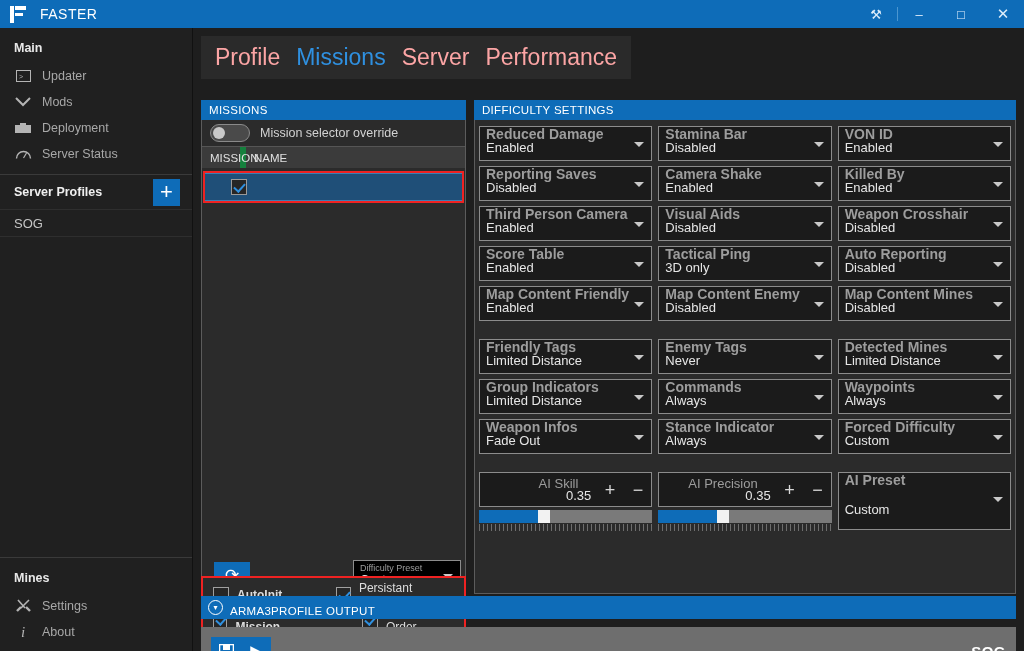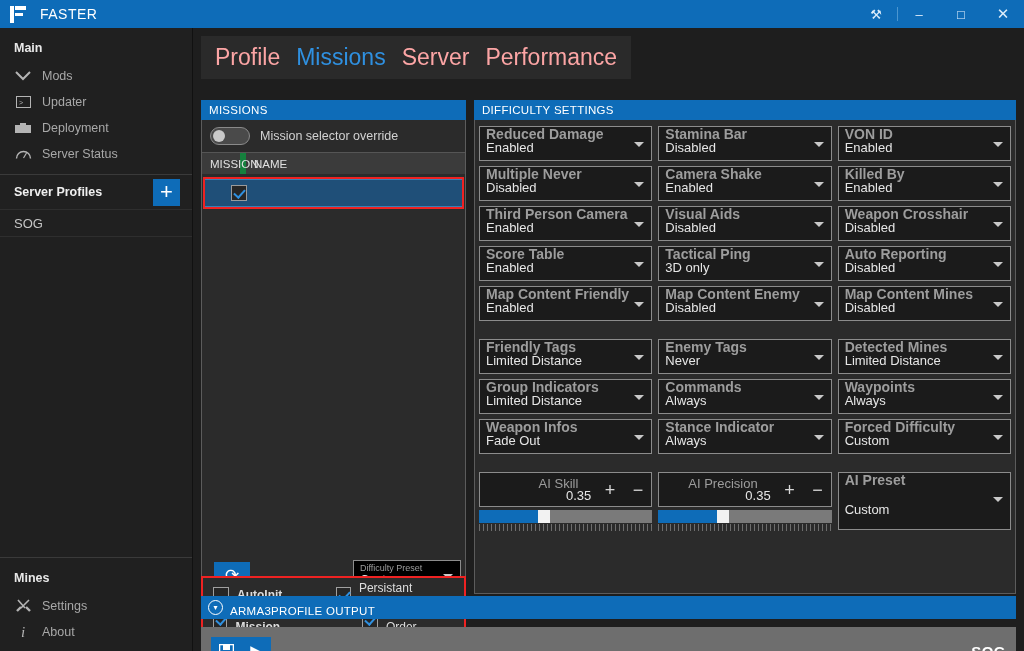--- a/index.html
+++ b/index.html
@@ -91,21 +91,21 @@
     font-size: 11.5px; display:flex; align-items:center;
     padding-left: 8px; letter-spacing:.3px;
   }
 
   
   .missions-panel { position:absolute; left:0; top:0; width: 265px; }
   .missions-body {
     background:#2b2b2b; border:1px solid #5c5c5c; border-top:none;
     height: 474px; position:relative;
   }
-  .override-row { display:flex; align-items:center; height: 32px; padding-left: 8px; }
+  .override-row { display:flex; align-items:center; height: 26px; padding-left: 8px; }
   .toggle {
     width: 40px; height: 18px; border-radius: 9px;
     background:#4a4a4a; border:1px solid #8a8a8a; position:relative;
   }
   .toggle .knob {
     position:absolute; left: 2px; top: 2px;
     width: 12px; height: 12px; border-radius: 50%; background:#c9c9c9;
   }
   .override-lbl { color:#d2d2d2; font-size:12.5px; margin-left: 10px; }
 
@@ -261,35 +261,35 @@
   </div>
 </div>
 
 <div class="body-wrap">
 
   <div class="sidebar">
     <div class="side-head">Main</div>
 
     <div class="side-item">
       <span class="ico">
-        <svg width="16" height="12" viewBox="0 0 16 12">
-            <path d="M1 2 L8 9 L15 2" fill="none" stroke="#b4b4b4" stroke-width="2"></path>
-          </svg>
-      </span>
-      <span class="lbl">Mods</span>
-    </div>
-
-    <div class="side-item">
-      <span class="ico">
         <svg width="15" height="12" viewBox="0 0 15 12">
             <rect x="0.5" y="0.5" width="14" height="11" fill="none" stroke="#b4b4b4"></rect>
             <text x="3" y="8.5" font-size="7" fill="#b4b4b4">&gt;</text>
           </svg>
       </span>
       <span class="lbl">Updater</span>
+    </div>
+
+    <div class="side-item">
+      <span class="ico">
+        <svg width="16" height="12" viewBox="0 0 16 12">
+            <path d="M1 2 L8 9 L15 2" fill="none" stroke="#b4b4b4" stroke-width="2"></path>
+          </svg>
+      </span>
+      <span class="lbl">Mods</span>
     </div>
 
     <div class="side-item">
       <span class="ico">
         <svg width="16" height="12" viewBox="0 0 16 12">
             <rect x="5" y="1" width="6" height="2" fill="#b4b4b4"></rect>
             <rect x="0" y="3" width="16" height="8" fill="#b4b4b4"></rect>
           </svg>
       </span>
       <span class="lbl">Deployment</span>
@@ -420,21 +420,21 @@
               <div class="fl-val">Disabled</div>
               <div class="caret"></div>
             </div>
             <div class="dfield">
               <div class="fl-lbl">VON ID</div>
               <div class="fl-val">Enabled</div>
               <div class="caret"></div>
             </div>
 
             <div class="dfield">
-              <div class="fl-lbl">Multiple Never</div>
+              <div class="fl-lbl">Reporting Saves</div>
               <div class="fl-val">Disabled</div>
               <div class="caret"></div>
             </div>
             <div class="dfield">
               <div class="fl-lbl">Camera Shake</div>
               <div class="fl-val">Enabled</div>
               <div class="caret"></div>
             </div>
             <div class="dfield">
               <div class="fl-lbl">Killed By</div>

